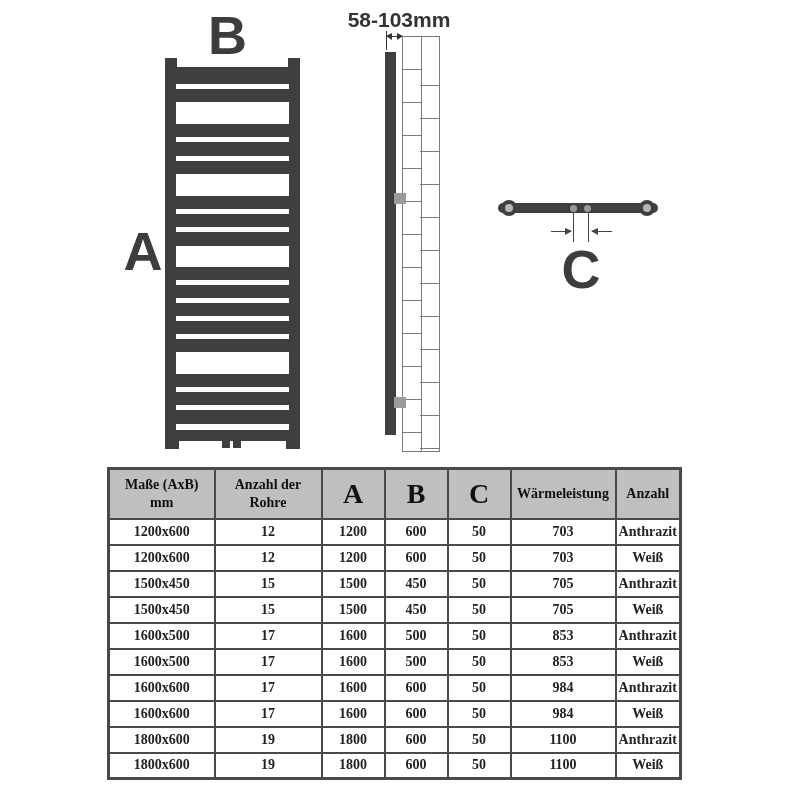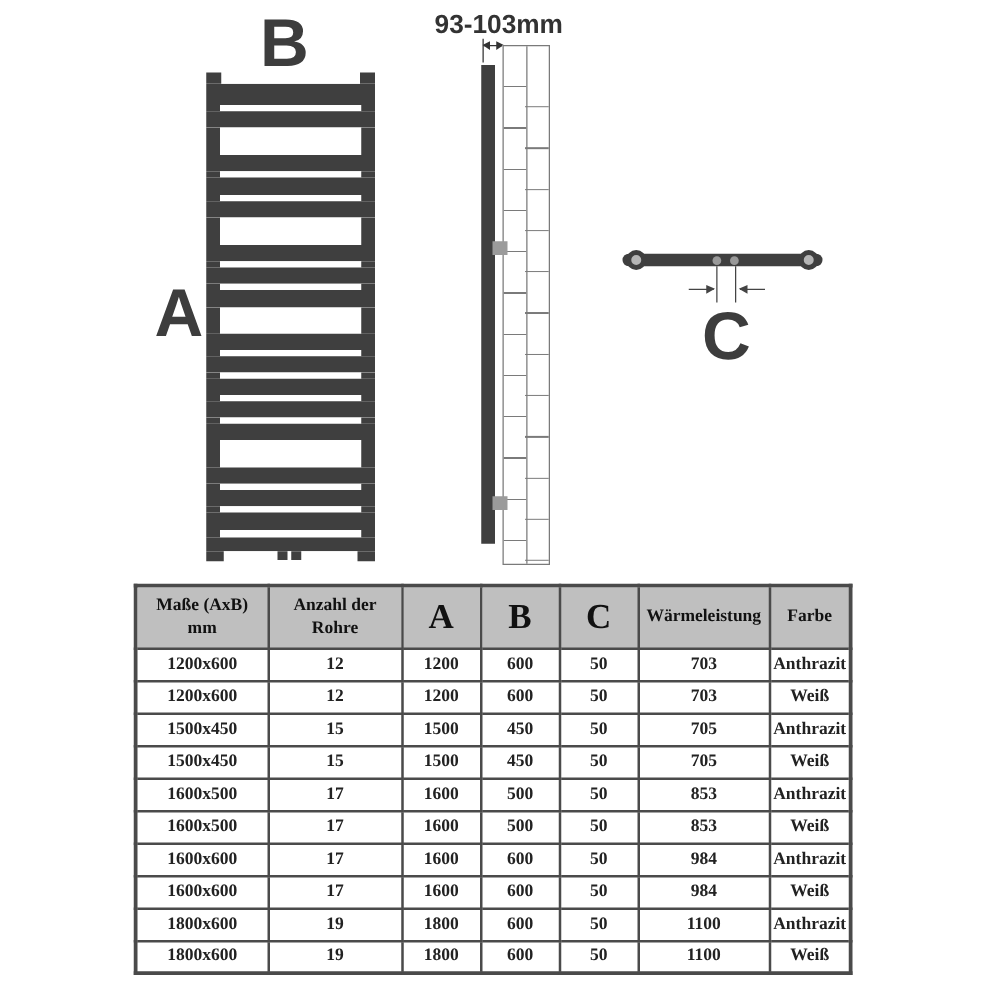--- a/index.html
+++ b/index.html
@@ -123,21 +123,21 @@
       <div class="rad-gap" style="height: 6px;"></div>
       <div class="rad-bar" style="height: 11px;"></div>
       <div class="rad-feet" style="height: 8px;">
         <span class="foot l"></span>
         <span class="foot r"></span>
         <span class="nub n1"></span>
         <span class="nub n2"></span>
       </div>
     </div>
 
-  <div class="dim-label">93-103mm</div>
+  <div class="dim-label">58-103mm</div>
   <div class="dim-ext"></div>
   <div class="dim-arrow"></div>
   <div class="side-bar"></div>
   <div class="wall">
     <div class="col left"></div>
     <div class="col right"></div>
   </div>
   <div class="bracket b1"></div>
   <div class="bracket b2"></div>
 
@@ -165,21 +165,21 @@
     <thead>
       <tr>
           <th>Maße (AxB)
 mm</th>
           <th>Anzahl der
 Rohre</th>
           <th class="big">A</th>
           <th class="big">B</th>
           <th class="big">C</th>
           <th>Wärmeleistung</th>
-          <th>Farbe</th>
+          <th>Anzahl</th>
         </tr>
     </thead>
     <tbody>
         <tr>
           <td>1200x600</td>
           <td>12</td>
           <td>1200</td>
           <td>600</td>
           <td>50</td>
           <td>703</td>

